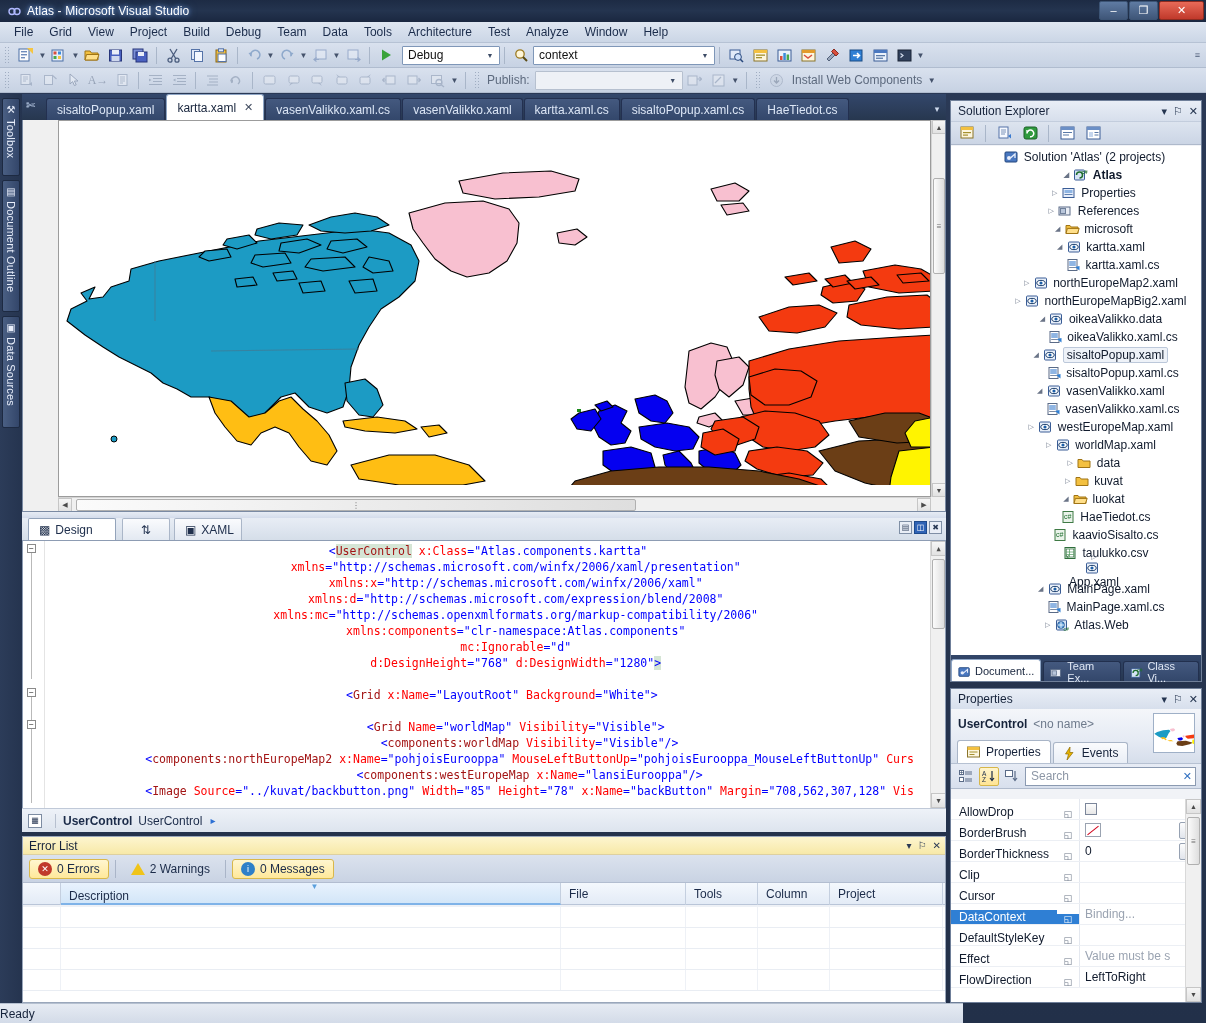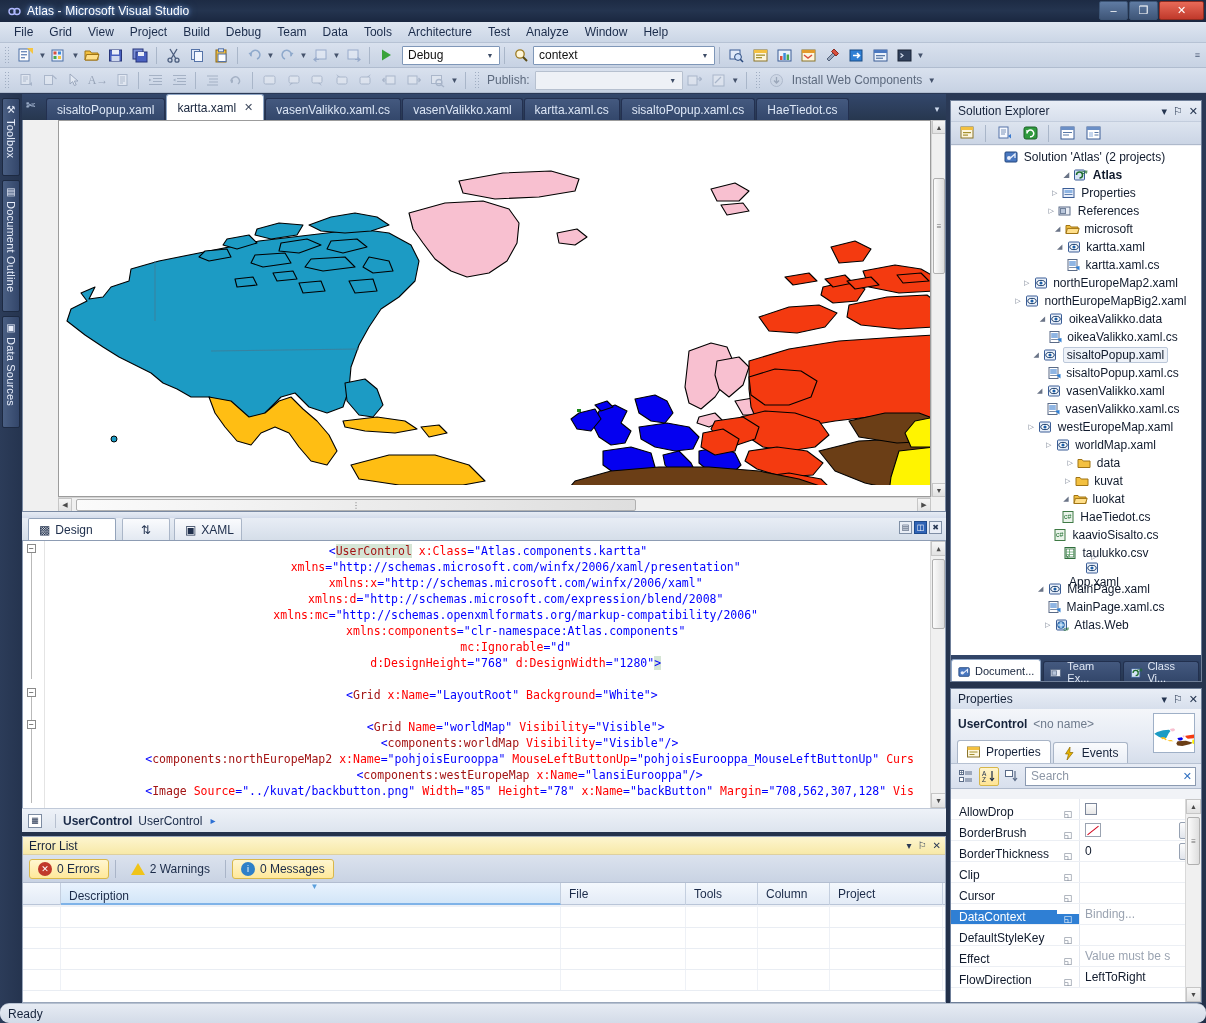--- a/index.html
+++ b/index.html
@@ -428,25 +428,25 @@
     transform:rotate(-38deg);transform-origin:center;
   }
   .check-box { width:12px;height:12px;border:1px solid #7b869a;background:linear-gradient(180deg,#fdfdfd,#e7e7e7);}
   .prow .pcorner { margin-left:auto;margin-right:3px;font-size:8px;color:#6b7687;}
   #pr-scroll {
     position:absolute;right:0;top:110px;bottom:0;width:16px;background:#f0f0f0;border-left:1px solid #d9d9d9;
   }
 
   
   #statusbar {
-    position:absolute;left:0;bottom:0;width:1206px;height:20px;
+    position:absolute;left:0;bottom:0;width:963px;height:20px;
     background:linear-gradient(180deg,#e6ebf3,#d3dbe8);
     border-top:1px solid #b5c0d0;
-    display:flex;align-items:center;padding-left:8px;
-    font-size:12px;color:#16233b;border-radius:9px;
+    display:flex;align-items:center;padding-left:0;
+    font-size:12px;color:#16233b;
   }
   .pin { display:inline-block; transform:rotate(0deg); }
 </style>
 </head>
 <body>
 
 <div id="app">
 
   <div id="titlebar">
     <span class="tb-icon">

